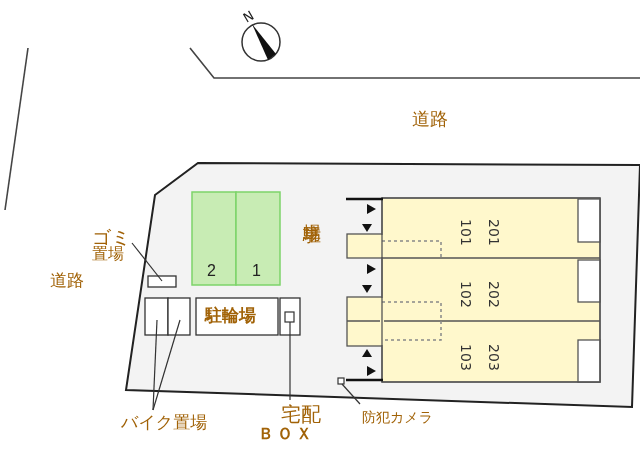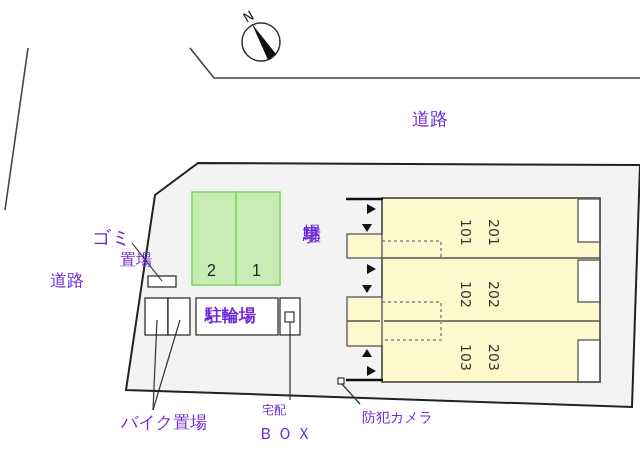--- a/index.html
+++ b/index.html
@@ -1,18 +1,18 @@
 <!DOCTYPE html>
 <html><head>
 <meta charset="utf-8">
 <style>
   html, body { margin:0; padding:0; background:#ffffff; }
   body { width:640px; height:470px; position:relative; overflow:hidden; font-family:"DejaVu Sans", sans-serif; }
   svg { position:absolute; left:0; top:0; }
-  .lbl { position:absolute; color:#6d28d9; font-family:"DejaVu Sans", sans-serif; line-height:1; white-space:nowrap; }
+  .lbl { position:absolute; color:#a16207; font-family:"DejaVu Sans", sans-serif; line-height:1; white-space:nowrap; }
   .vert { writing-mode: vertical-rl; letter-spacing:0; }
   .unit-num { position:absolute; font-family:"DejaVu Sans", sans-serif; color:#333; font-size:14px; line-height:1; transform:rotate(90deg); transform-origin:center; white-space:pre; text-align:center; }
   .space-num { position:absolute; font-size:16px; color:#222; font-family:"Liberation Sans", sans-serif; }
 </style>
 </head>
 <body>
 
 <svg width="640" height="470" viewBox="0 0 640 470">
 
   <polyline points="28,48 5,210" fill="none" stroke="#444" stroke-width="1.6"></polyline>
@@ -80,32 +80,32 @@
     <circle cx="261" cy="42" r="19" fill="#fff" stroke="#333" stroke-width="1.5"></circle>
     <polygon points="252,24 268,60 276,54" fill="#111"></polygon>
     <text x="244" y="22" font-size="13" font-family="DejaVu Sans, sans-serif" fill="#222" transform="rotate(-30 247 18)">N</text>
   </g>
 </svg>
 
 <div class="lbl" style="left:412px; top:110px; font-size:18px;">道路</div>
 <div class="lbl" style="left:50px; top:272px; font-size:17px;">道路</div>
 
 <div class="lbl" style="left:92px; top:228px; font-size:19px;">ゴミ</div>
-<div class="lbl" style="left:92px; top:252px; font-size:16px;margin-left:28px;">置場</div>
+<div class="lbl" style="left:92px; top:246px; font-size:16px;">置場</div>
 
 <div class="lbl vert" style="left:303px; top:210px; font-size:18px;">駐車場</div>
 
 <div class="space-num" style="left:207px; top:262px;">2</div>
 <div class="space-num" style="left:252px; top:262px;">1</div>
 
 <div class="lbl" style="left:205px; top:307px; font-size:17px;font-weight:bold;">駐輪場</div>
 
 <div class="lbl" style="left:93px; top:414px; font-size:17px;margin-left:28px;">バイク置場</div>
-<div class="lbl" style="left:262px; top:404px; font-size:12px;text-align:center;">宅配</div>
-<div class="lbl" style="left:258px; top:426px; font-size:16px; letter-spacing:3px;">ＢＯＸ</div>
+<div class="lbl" style="left:281px; top:404px; font-size:20px;text-align:center;">宅配</div>
+<div class="lbl" style="left:258px; top:426px; font-size:16px; letter-spacing:3px;font-weight:bold;">ＢＯＸ</div>
 <div class="lbl" style="left:362px; top:410px; font-size:14px;">防犯カメラ</div>
 
 <div class="unit-num" style="left:480px; top:213px; width:40px; height:30px;">
   <span>201</span><br>
   <span>101</span>
 </div>
 <div class="unit-num" style="left:480px; top:275px; width:40px; height:30px;">
   <span>202</span><br>
   <span>102</span>
 </div>

